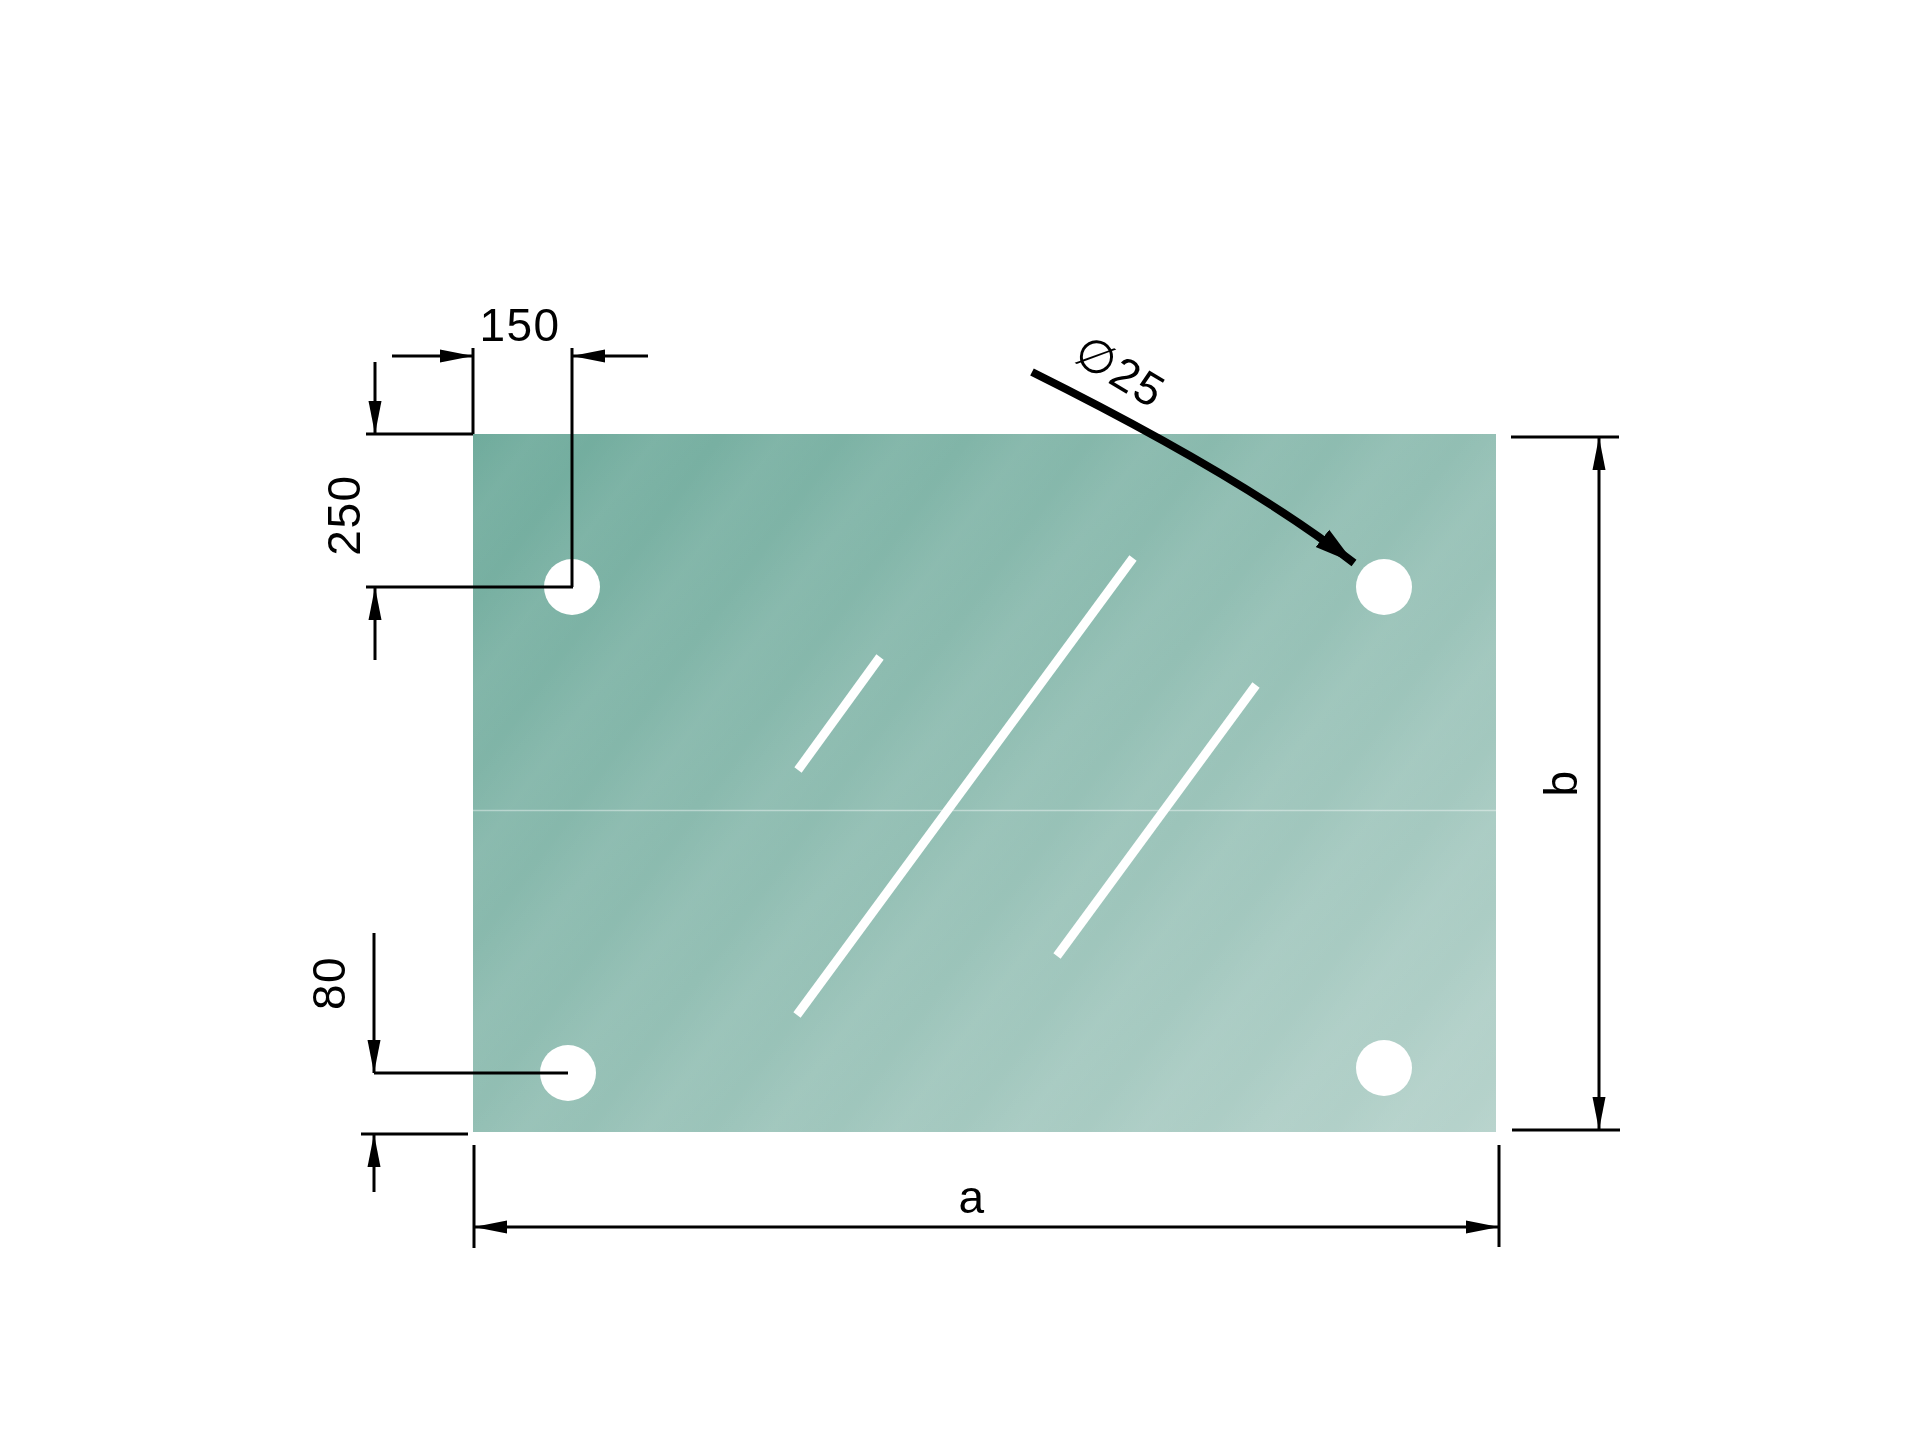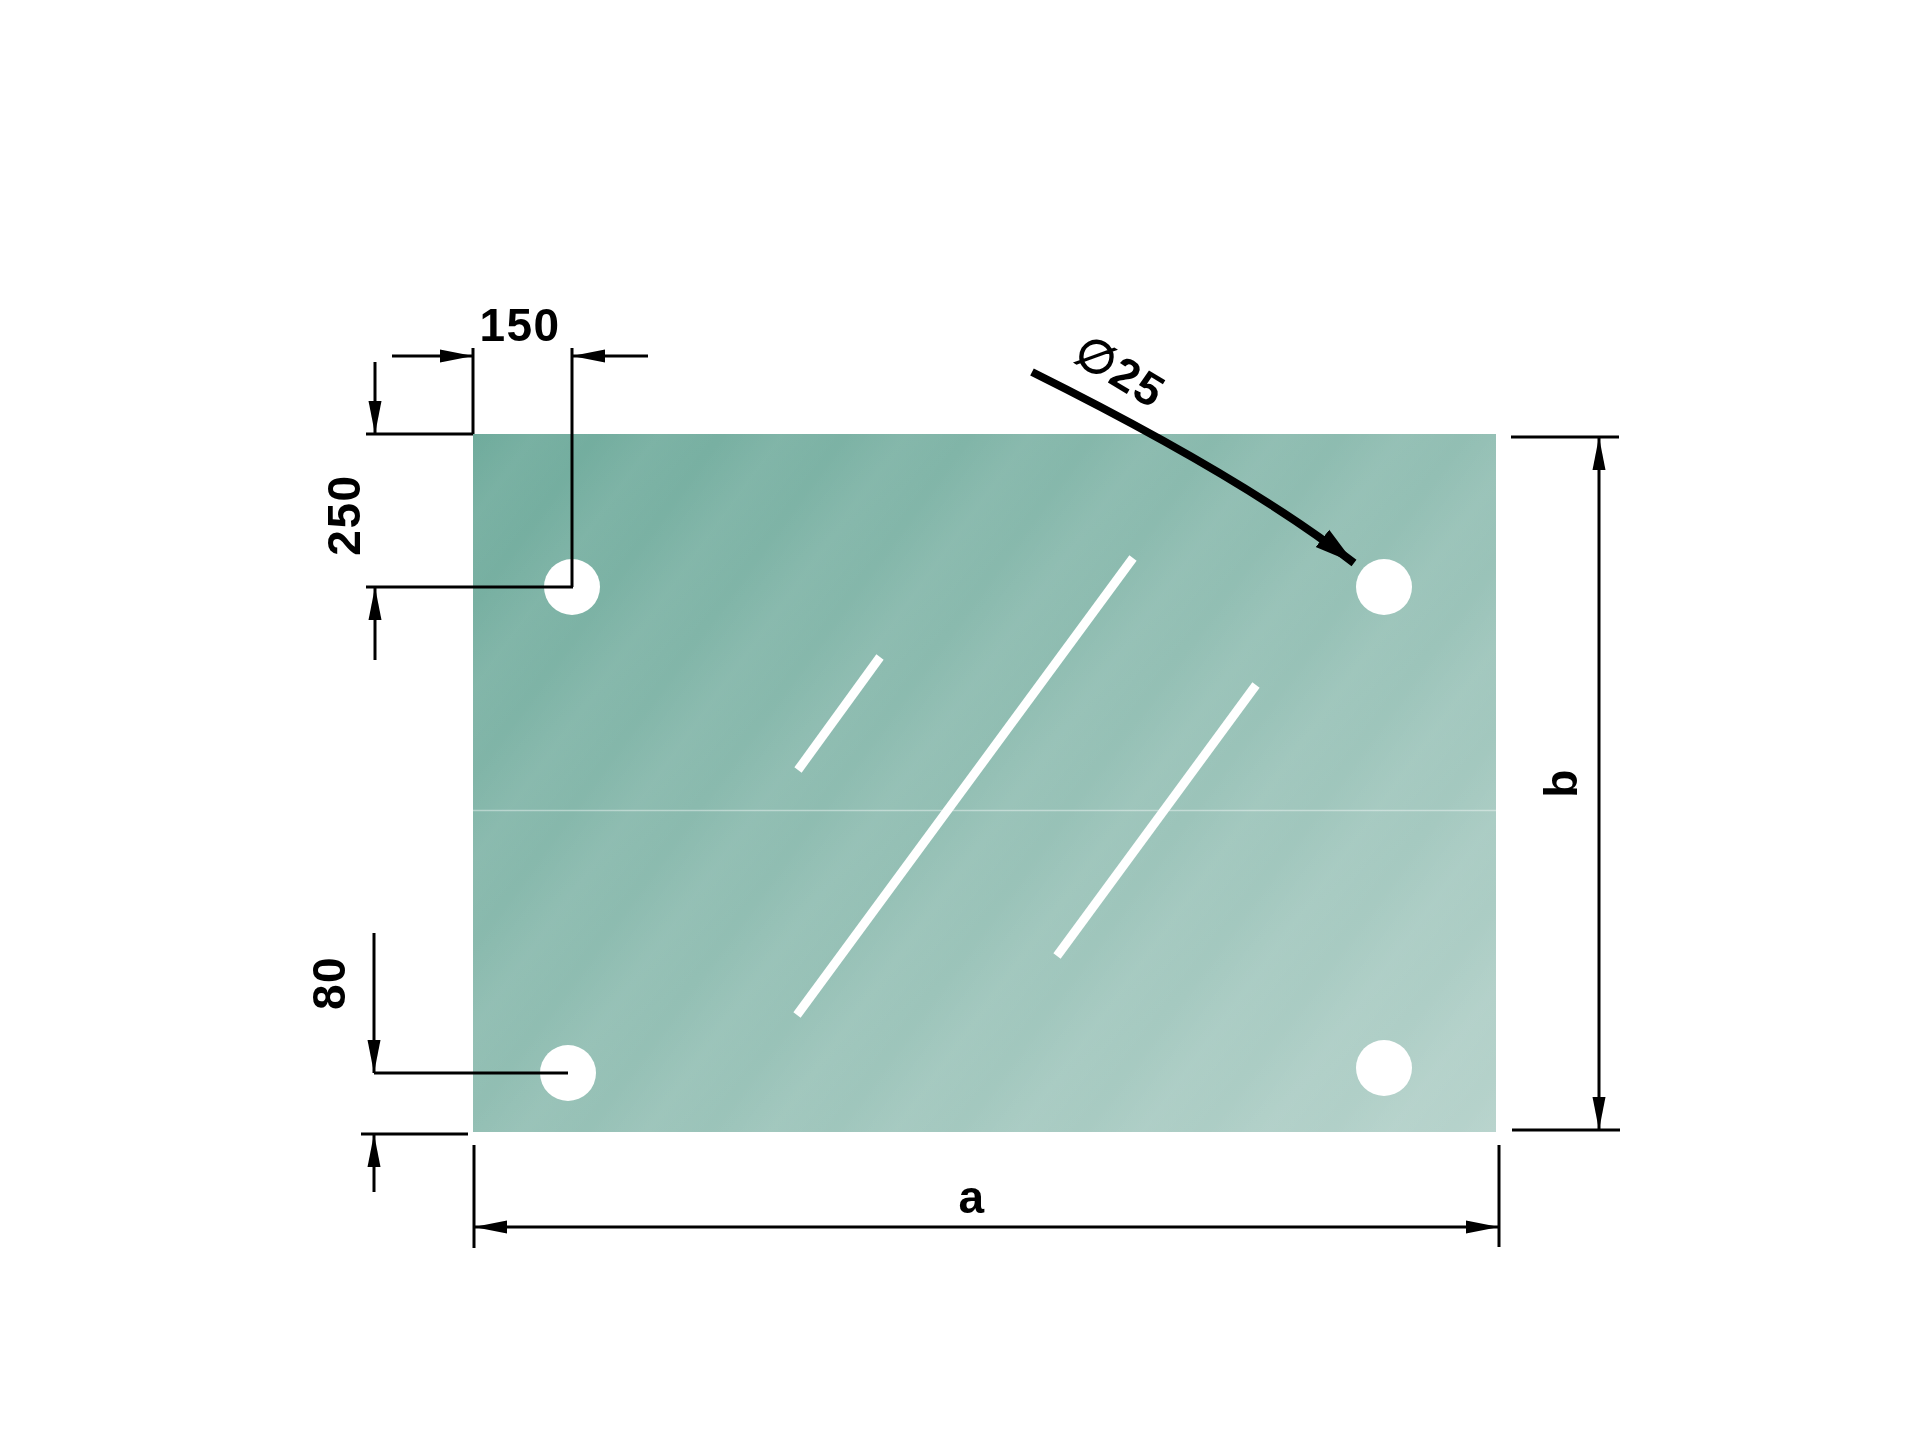--- a/index.html
+++ b/index.html
@@ -3,21 +3,20 @@
 <meta charset="utf-8">
 <style>
   html, body { margin: 0; padding: 0; background: #ffffff; }
   .canvas {
     position: relative;
     width: 1920px;
     height: 1440px;
     background: #ffffff;
     overflow: hidden;
     font-family: "Liberation Sans", sans-serif;
-    font-weight: bold;
   }
   svg { display: block; }
   .dim-line   { stroke: #000000; stroke-width: 3; fill: none; }
   .ext-line   { stroke: #000000; stroke-width: 3; fill: none; }
   .leader     { stroke: #000000; stroke-width: 8; fill: none; }
   .shine      { stroke: #ffffff; stroke-width: 9; fill: none; }
   .seam       { stroke: rgba(255,255,255,0.40); stroke-width: 1.5; }
   .dim-text {
     font-family: "Liberation Sans", sans-serif;
     font-size: 46px;

